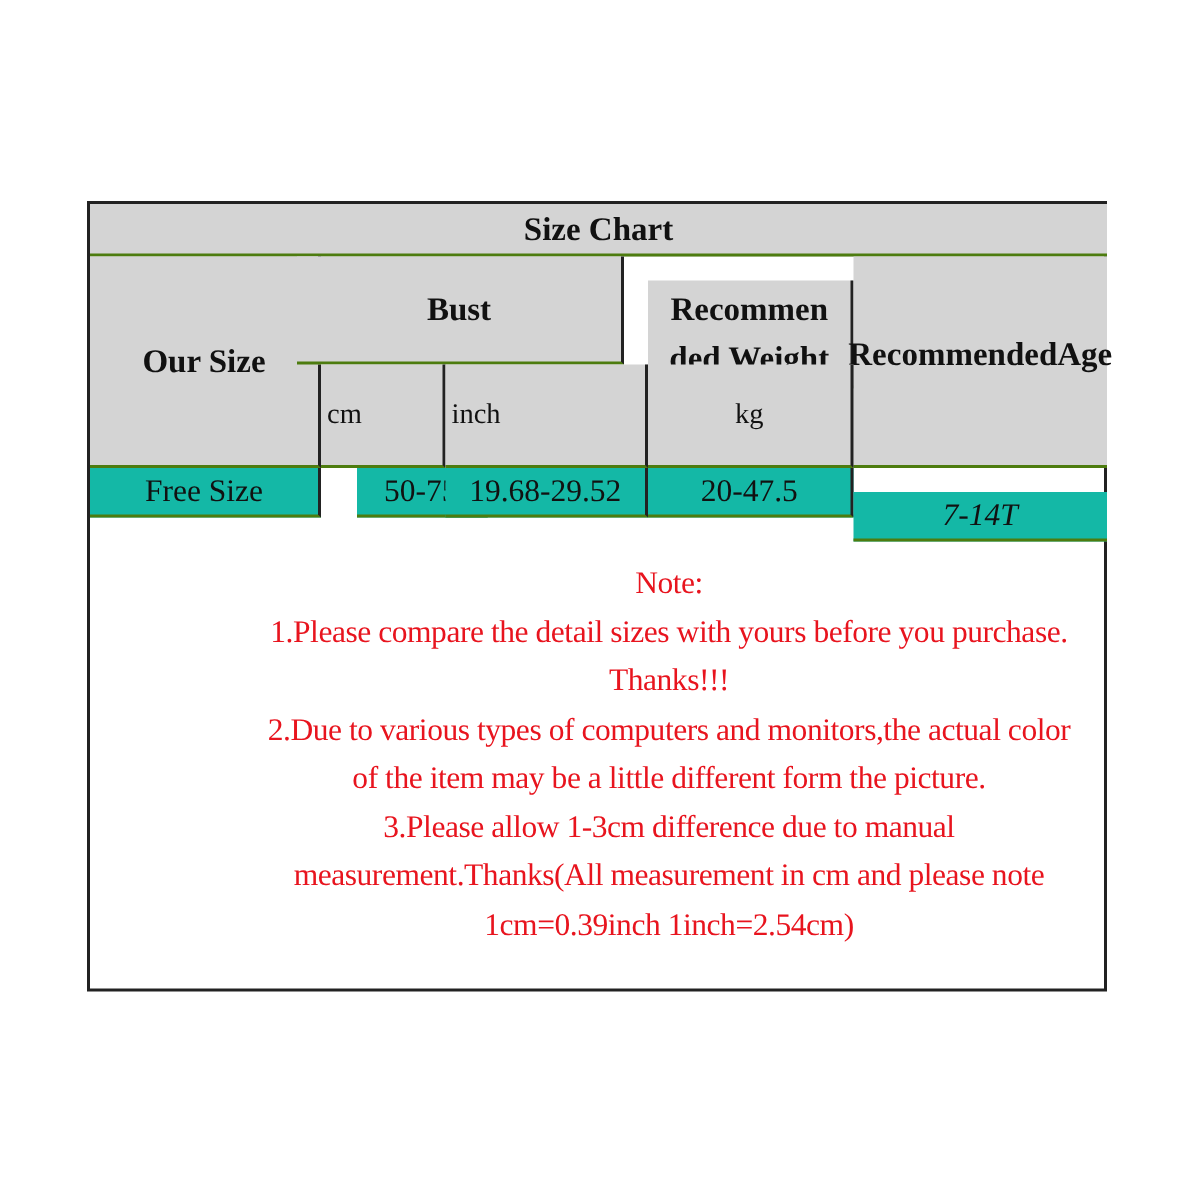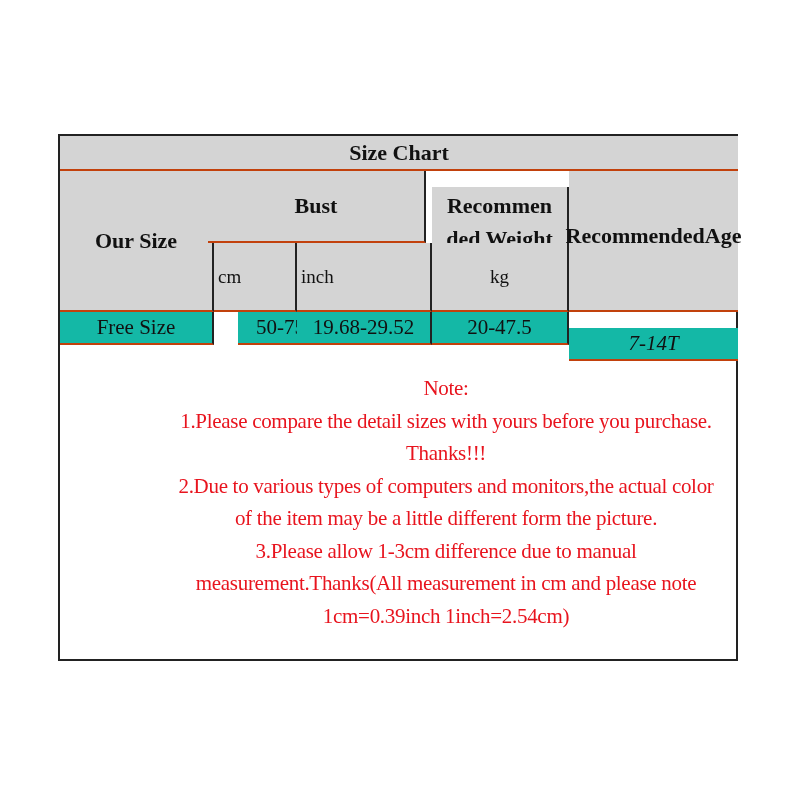--- a/index.html
+++ b/index.html
@@ -1,35 +1,35 @@
 <!DOCTYPE html>
 <html><head>
 <meta charset="utf-8">
 <style>
   html, body { margin:0; padding:0; background:#ffffff; }
   body { width:800px; height:800px; position:relative; overflow:hidden; font-family:"Liberation Serif","DejaVu Serif",serif; color:#111; }
   .frame { position:absolute; left:58px; top:134px; width:680px; height:527px; border:2px solid #222; box-sizing:border-box; background:#fff; }
-  .cell { position:absolute; box-sizing:border-box; border-right:2px solid #222; border-bottom:2px solid #c2410c; display:flex; align-items:center; justify-content:center; text-align:center; }
+  .cell { position:absolute; box-sizing:border-box; border-right:2px solid #222; border-bottom:2px solid #4d7c0f; display:flex; align-items:center; justify-content:center; text-align:center; }
   .hdr { background:#d4d4d4; font-weight:bold; font-size:22px; }
   .sub { background:#d4d4d4; font-size:19px; }
   .val { background:#14b8a6; font-size:21px; }
   .left { justify-content:flex-start; padding-left:4px; }
   .notes { position:absolute; left:0; top:209px; width:676px; height:314px; display:flex; flex-direction:column; align-items:center; justify-content:center; color:#e8141e; font-size:21px; line-height:32.5px; text-align:center; letter-spacing:-0.3px;padding-left:48px; }
   .notes div { white-space:nowrap; }
 </style>
 </head>
 <body>
 
 <div class="frame">
 
   <div class="cell hdr" style="left:0;top:0;width:678px;height:35px;border-right:none;">Size Chart</div>
 
   <div class="cell hdr" style="left:0;top:35px;width:154px;height:141px;">Our Size</div>
 
-  <div class="cell hdr" style="left:148px;top:35px;width:218px;height:72px;">Bust</div>
+  <div class="cell hdr" style="left:138px;top:35px;width:218px;height:72px;">Bust</div>
 
   <div class="cell hdr" style="left:372px;top:35px;width:137px;height:72px;flex-direction:column;line-height:33px;margin-top:16px;">
     <span>Recommen</span>
     <span>ded Weight</span>
   </div>
 
   <div class="cell hdr" style="left:509px;top:35px;width:169px;height:141px;border-right:none;line-height:33px;padding-bottom:10px;">
     <span>Recommended</span>
     <span>Age</span>
   </div>

